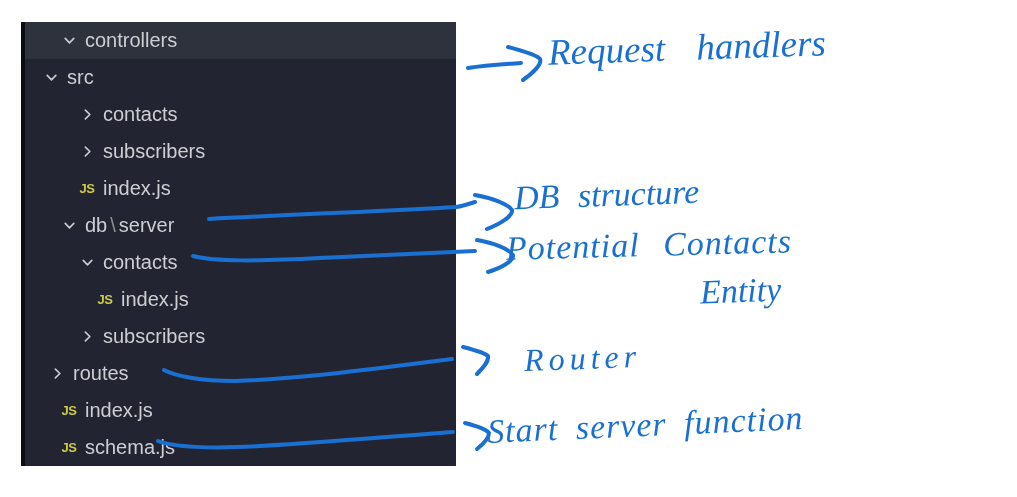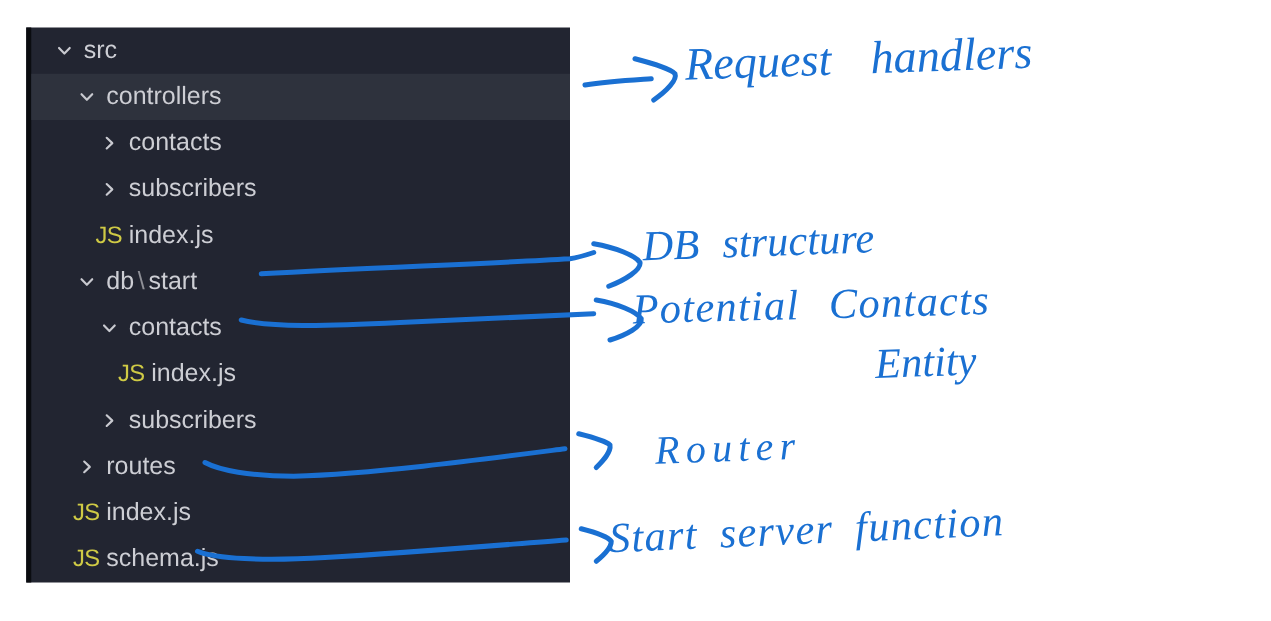--- a/index.html
+++ b/index.html
@@ -16,21 +16,21 @@
   }
   .row {
     height:37px; display:flex; align-items:center;
     color:var(--tree-text,#cdced4); font-size:20px; cursor:pointer;
     box-sizing:border-box; white-space:nowrap;
   }
   .row.highlight { background:var(--row-highlight,#2e323d); }
   .gutter { width:24px; display:inline-flex; justify-content:center; align-items:center; flex:none; }
   .chev { width:15px; height:15px; stroke:var(--chevron,#c8c9cf); stroke-width:1.6; fill:none; stroke-linecap:round; stroke-linejoin:round; }
   .chev.collapsed { transform:rotate(-90deg); }
-  .js-badge { color:var(--js-badge,#cfca45); font-weight:normal; font-size:19px; letter-spacing:-0.5px; }
+  .js-badge { color:var(--js-badge,#cfca45); font-weight:bold; font-size:13px; letter-spacing:-0.5px; }
   .label { margin-left:4px; }
   .sep { color:var(--path-separator,#8f9097); margin:0 3px; }
   .ink-overlay { position:absolute; left:0; top:0; width:1017px; height:497px; pointer-events:none; }
   .ink-overlay path { stroke:var(--ink,#1a70d2); stroke-width:4; fill:none; stroke-linecap:round; stroke-linejoin:round; }
   .note {
     position:absolute; color:var(--ink,#1a70d2); white-space:nowrap;
     font-family:"Liberation Serif","DejaVu Serif",serif; font-style:italic;
   }
   .note-request  { left:548px; top:26px;  font-size:37px; transform:rotate(-2deg);   word-spacing:22px; }
   .note-db       { left:514px; top:176px; font-size:34px; transform:rotate(-2deg);   word-spacing:10px; }
@@ -39,35 +39,35 @@
   .note-router   { left:524px; top:340px; font-size:32px; transform:rotate(-2deg);   letter-spacing:5px; }
   .note-start    { left:487px; top:406px; font-size:34px; transform:rotate(-2.5deg); word-spacing:8px; letter-spacing:1px; }
 </style>
 </head>
 <body>
 
 <div class="canvas">
 
   <div class="explorer">
     <div id="tree">
+        <div class="row highlight" style="padding-left: 32px;">
+          <span class="gutter">
+            <svg class="chev" viewBox="0 0 14 14">
+              <polyline points="3,5 7,9.2 11,5"></polyline>
+            </svg>
+          </span>
+          <span class="label">controllers</span>
+        </div>
         <div class="row" style="padding-left: 14px;">
           <span class="gutter">
             <svg class="chev" viewBox="0 0 14 14">
               <polyline points="3,5 7,9.2 11,5"></polyline>
             </svg>
           </span>
           <span class="label">src</span>
-        </div>
-        <div class="row highlight" style="padding-left: 32px;">
-          <span class="gutter">
-            <svg class="chev" viewBox="0 0 14 14">
-              <polyline points="3,5 7,9.2 11,5"></polyline>
-            </svg>
-          </span>
-          <span class="label">controllers</span>
         </div>
         <div class="row" style="padding-left: 50px;">
           <span class="gutter">
             <svg class="chev collapsed" viewBox="0 0 14 14">
               <polyline points="3,5 7,9.2 11,5"></polyline>
             </svg>
           </span>
           <span class="label">contacts</span>
         </div>
         <div class="row" style="padding-left: 50px;">
@@ -83,21 +83,21 @@
             <span class="js-badge">JS</span>
           </span>
           <span class="label">index.js</span>
         </div>
         <div class="row" style="padding-left: 32px;">
           <span class="gutter">
             <svg class="chev" viewBox="0 0 14 14">
               <polyline points="3,5 7,9.2 11,5"></polyline>
             </svg>
           </span>
-          <span class="label"><span>db</span><span class="sep">\</span><span>start</span></span>
+          <span class="label"><span>db</span><span class="sep">\</span><span>server</span></span>
         </div>
         <div class="row" style="padding-left: 50px;">
           <span class="gutter">
             <svg class="chev" viewBox="0 0 14 14">
               <polyline points="3,5 7,9.2 11,5"></polyline>
             </svg>
           </span>
           <span class="label">contacts</span>
         </div>
         <div class="row" style="padding-left: 68px;">
@@ -107,21 +107,21 @@
           <span class="label">index.js</span>
         </div>
         <div class="row" style="padding-left: 50px;">
           <span class="gutter">
             <svg class="chev collapsed" viewBox="0 0 14 14">
               <polyline points="3,5 7,9.2 11,5"></polyline>
             </svg>
           </span>
           <span class="label">subscribers</span>
         </div>
-        <div class="row" style="padding-left: 32px;">
+        <div class="row" style="padding-left: 20px;">
           <span class="gutter">
             <svg class="chev collapsed" viewBox="0 0 14 14">
               <polyline points="3,5 7,9.2 11,5"></polyline>
             </svg>
           </span>
           <span class="label">routes</span>
         </div>
         <div class="row" style="padding-left: 32px;">
           <span class="gutter">
             <span class="js-badge">JS</span>

